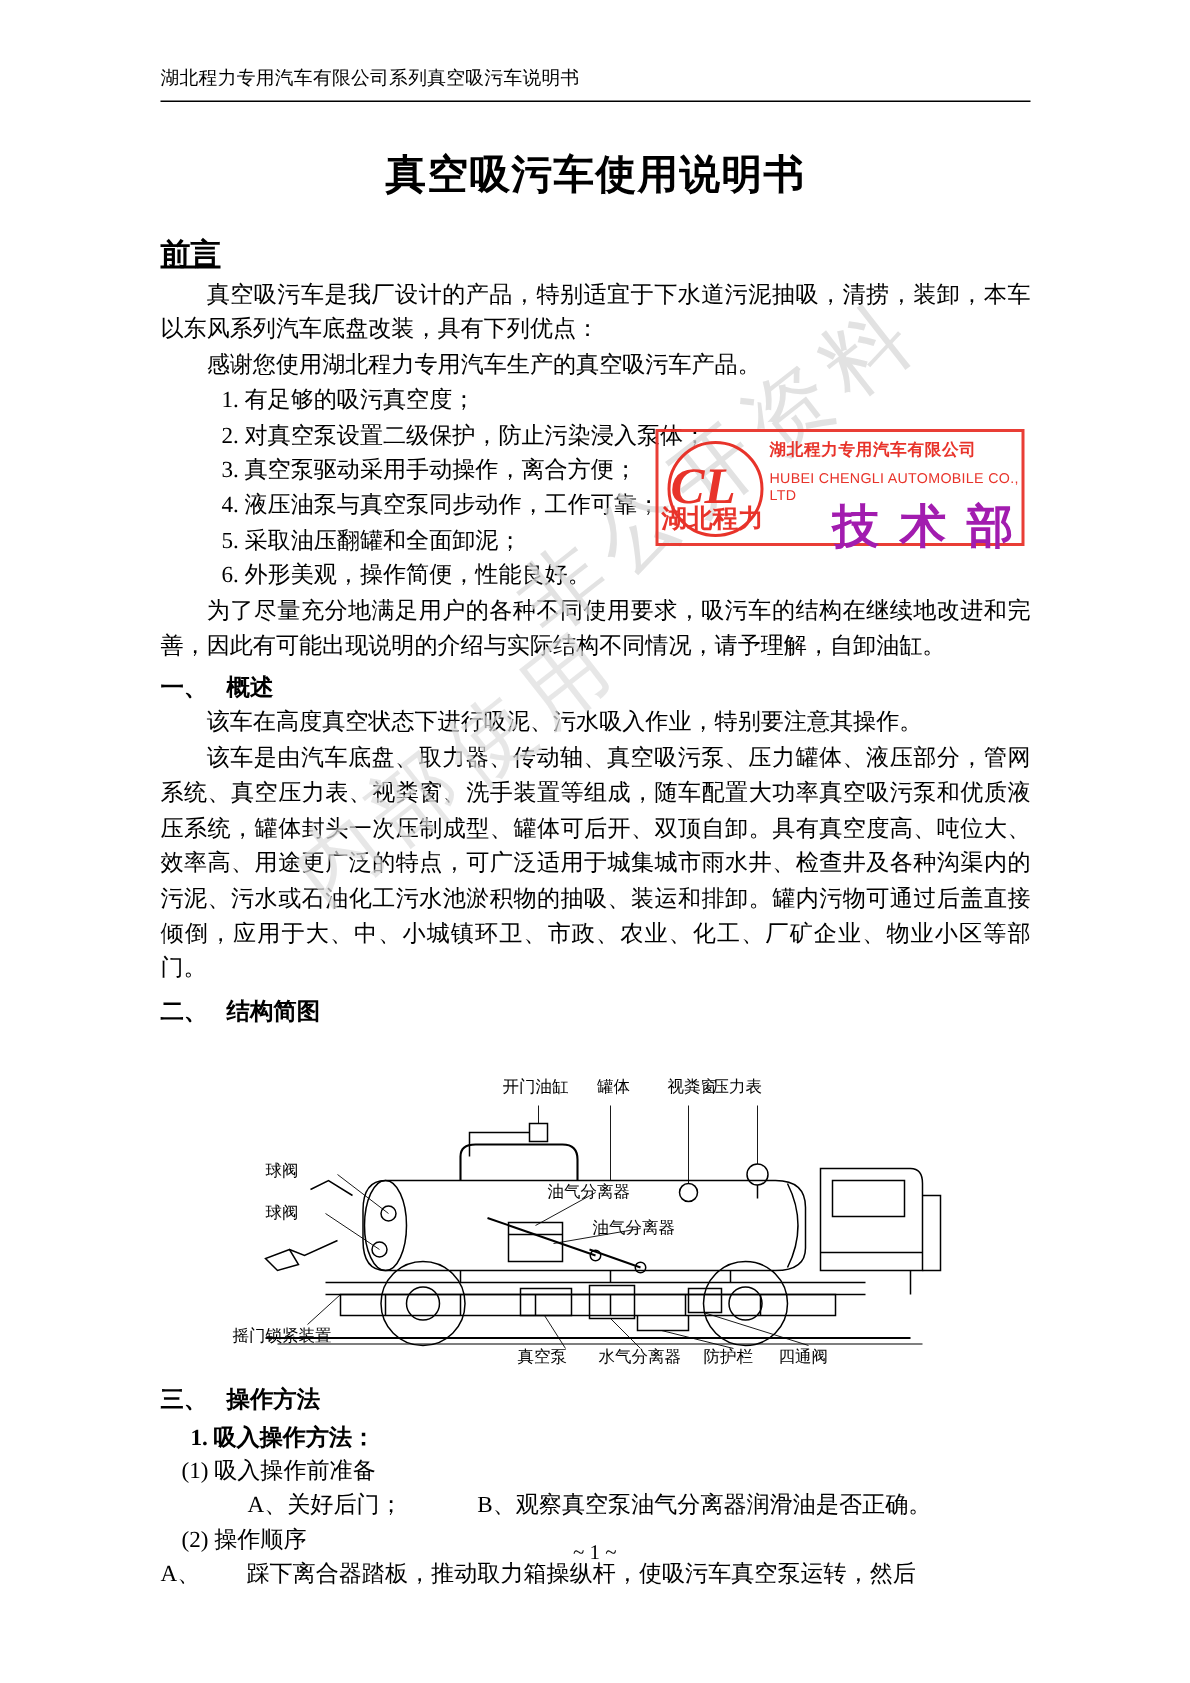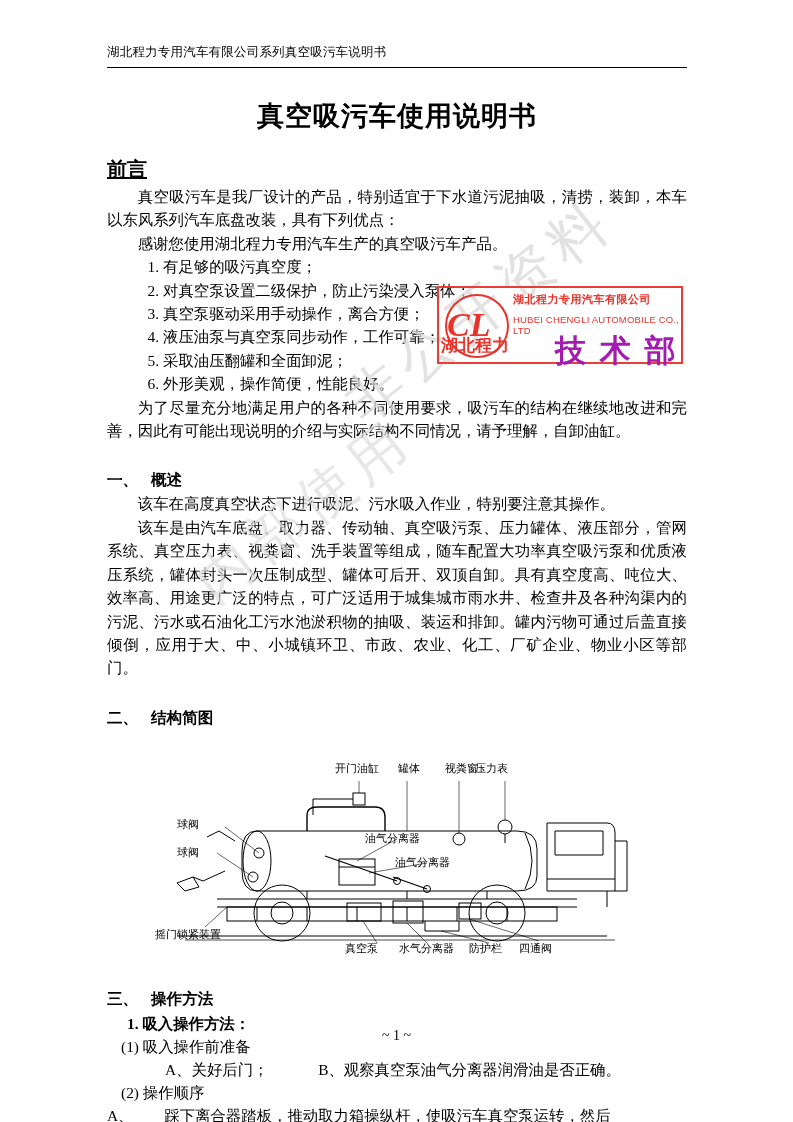--- a/index.html
+++ b/index.html
@@ -64,21 +64,21 @@
     line-height: 1.52;
   }
   ol.features li {
     margin: 0;
     padding: 0;
   }
   .numbered-head {
     font-size: 15.6px;
     font-weight: bold;
     color: #000;
-    margin-top: 28px;
+    margin-top: 6px;
     margin-bottom: 1px;
   }
   .numbered-head .num {
     display: inline-block;
     width: 44px;
   }
   .sub-head {
     font-size: 15.4px;
     font-weight: bold;
     margin-top: 4px;

